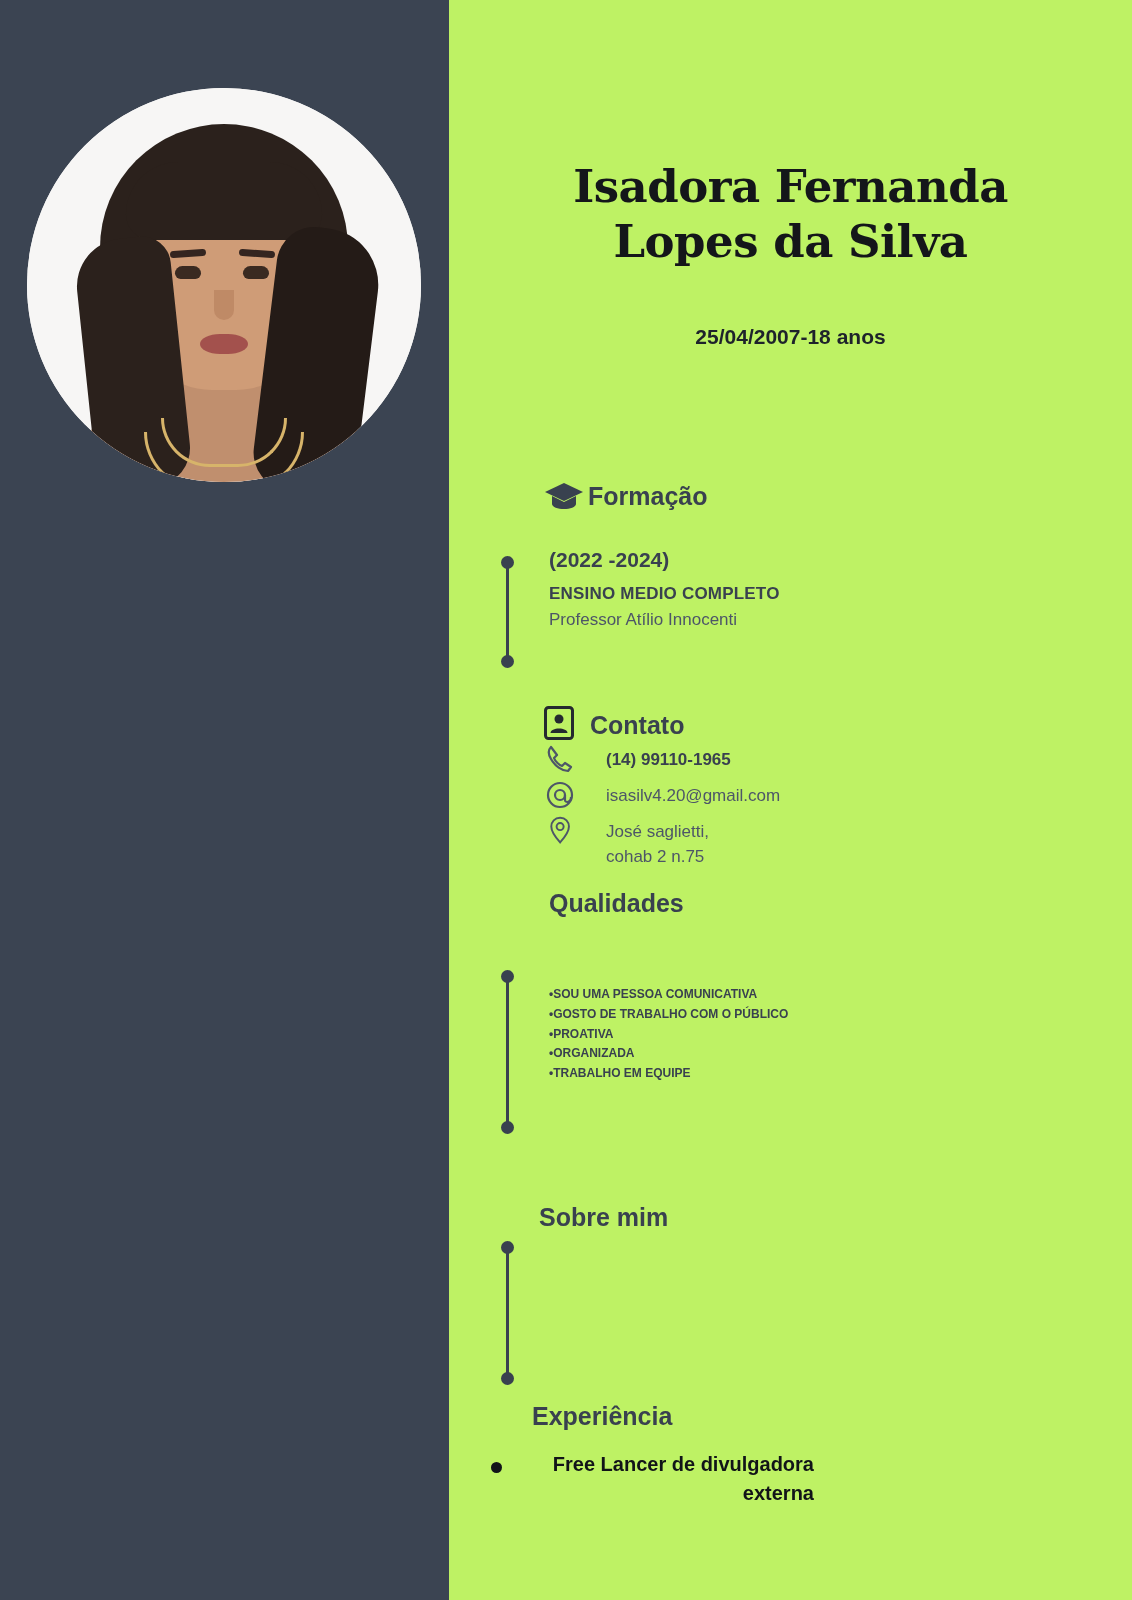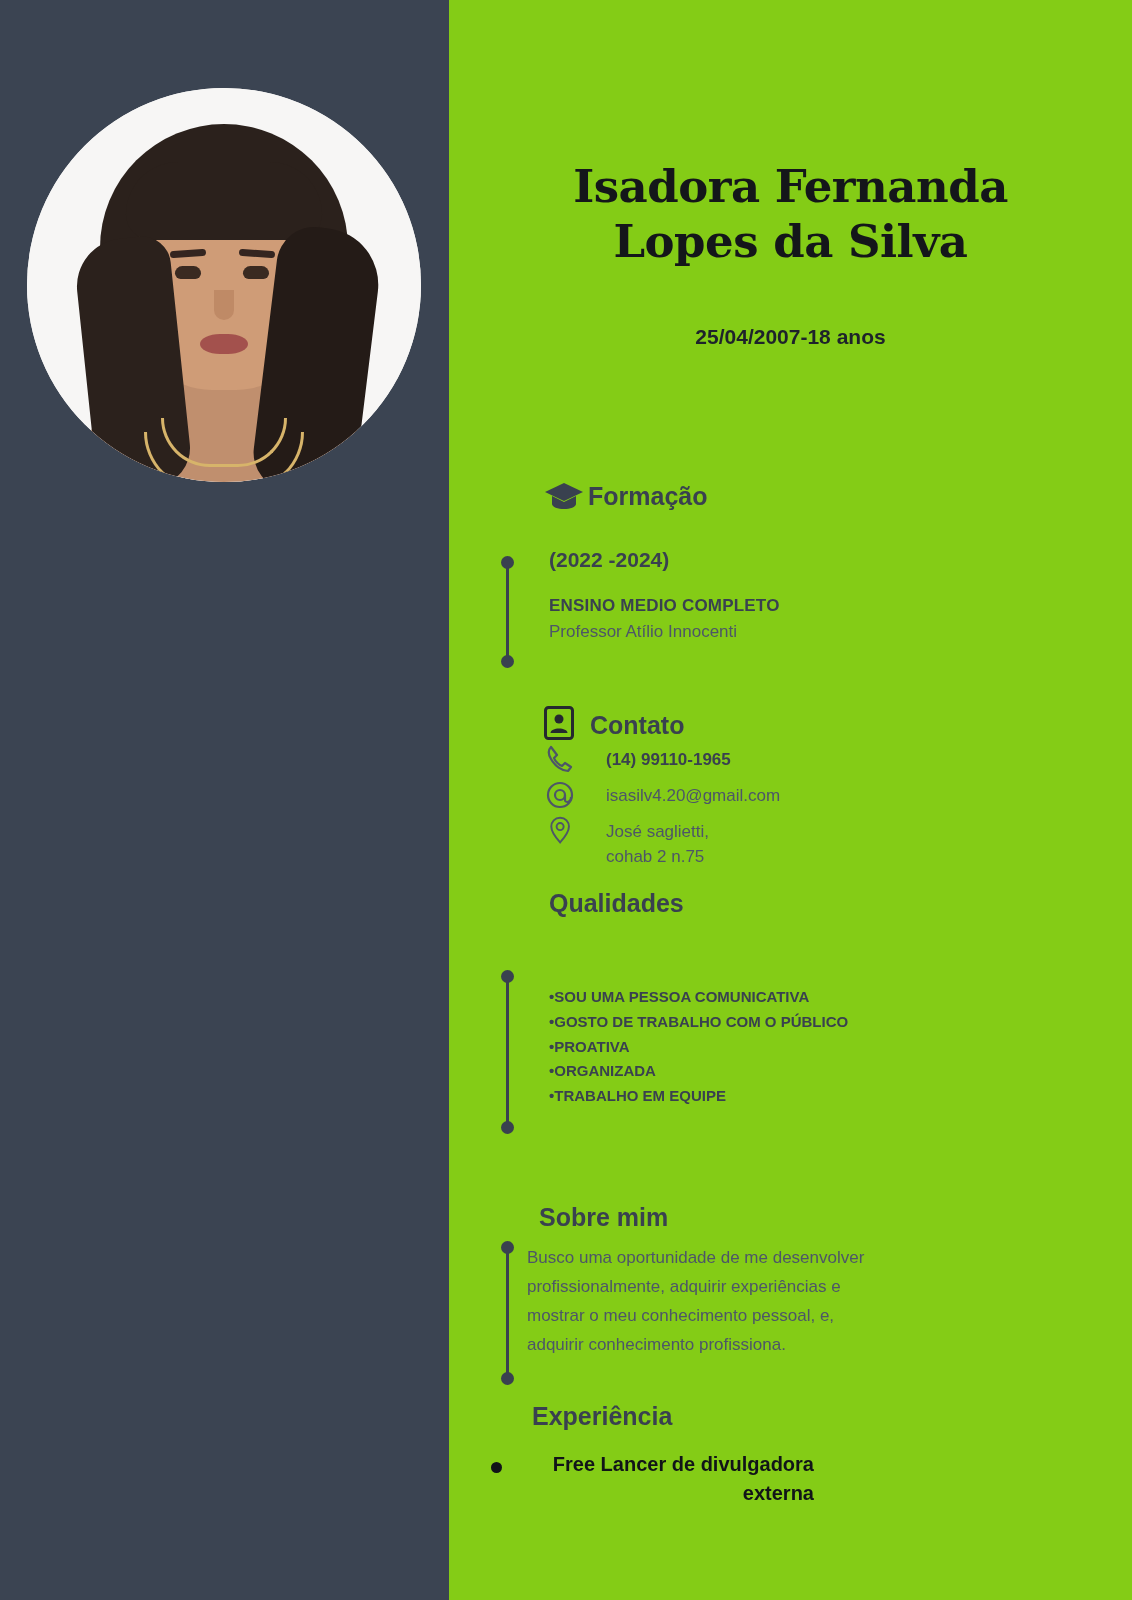--- a/index.html
+++ b/index.html
@@ -167,21 +167,21 @@
     height: 56px;
   }
 
   
   .right {
     position: absolute;
     left: 449px;
     top: 0;
     width: 683px;
     height: 1600px;
-    background: #84cc16;
+    background: #bef264;
     color: #39414f;
     text-decoration: underline;
   }
   .name {
     position: absolute;
     left: 0;
     top: 160px;
     width: 683px;
     text-align: center;
     font-family: "DejaVu Serif", "Liberation Serif", serif;
@@ -229,21 +229,21 @@
     height: 13px;
     border-radius: 50%;
     background: #39414f;
   }
   .formacao-body {
     position: absolute;
     left: 100px;
     top: 548px;
   }
   .f-years { font-size: 21px; font-weight: 700; color: #39414f; }
-  .f-degree { font-size: 17px; font-weight: 700; color: #39414f; margin-top: 24px; letter-spacing: .2px; }
+  .f-degree { font-size: 17px; font-weight: 700; color: #39414f; margin-top: 12px; letter-spacing: .2px; }
   .f-school { font-size: 17px; font-weight: 400; color: #4d5668; margin-top: 6px; }
 
   
   .contato-head {
     position: absolute;
     left: 95px;
     top: 706px;
     display: flex;
     align-items: center;
     gap: 16px;
@@ -266,21 +266,21 @@
   
   .qualidades-head {
     position: absolute;
     left: 100px;
     top: 889px;
   }
   .qual-list {
     position: absolute;
     left: 100px;
     top: 985px;
-    font-size: 15px;
+    font-size: 12px;
     font-weight: 700;
     color: #39414f;
     line-height: 1.65;
   }
 
   
   .sobre-head {
     position: absolute;
     left: 90px;
     top: 1203px;
@@ -442,21 +442,20 @@
       <div>•ORGANIZADA</div>
       <div>•TRABALHO EM EQUIPE</div>
     </div>
 
     <div class="sobre-head section-title">Sobre mim</div>
 
     <div class="rail" style="left:57px; top:1248px; height:131px;"></div>
     <div class="dot" style="left:52px; top:1241px;"></div>
     <div class="dot" style="left:52px; top:1372px;"></div>
 
-    <div class="sobre-text">Busco uma oportunidade de me desenvolver profissionalmente, adquirir experiências e mostrar o meu conhecimento pessoal, e, adquirir conhecimento profissiona.</div>
 
     <div class="exp-head section-title">Experiência</div>
 
     <div class="exp-item">
       <span class="exp-bullet"></span>
       <span class="exp-text">Free Lancer de divulgadora externa</span>
     </div>
 
   </div>
 </div>

